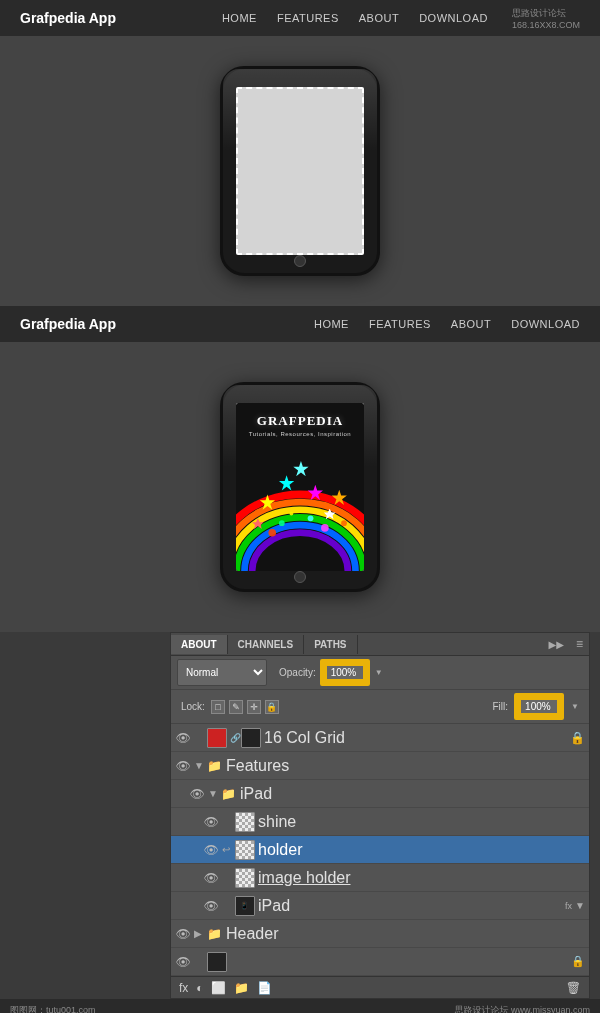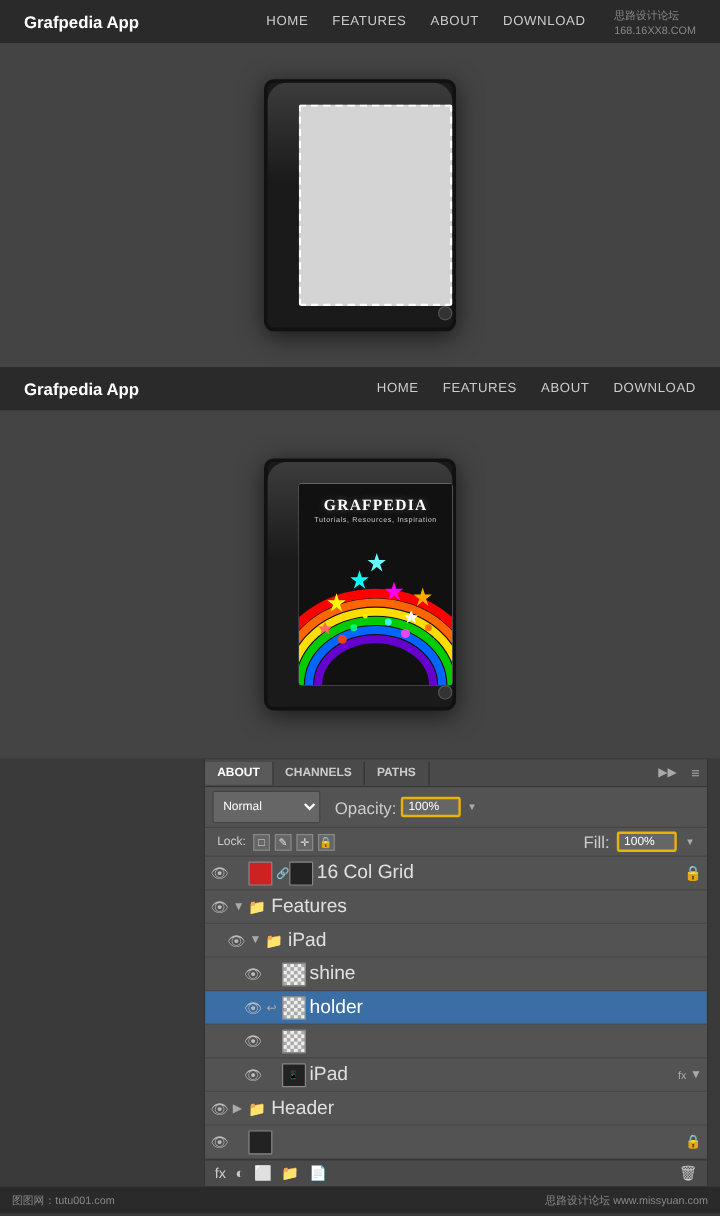--- a/index.html
+++ b/index.html
@@ -50,25 +50,25 @@
       align-items: center;
       padding: 30px 0 30px 0;
     }
 
     
     .ipad-device {
       position: relative;
       width: 160px;
       height: 210px;
       background: #1a1a1a;
-      border-radius: 8px;
+      border-radius: 24px;
       border: 3px solid #111;
       display: flex;
       flex-direction: column;
-      align-items: flex-end;
+      align-items: center;
       justify-content: center;
       box-shadow: 0 4px 20px rgba(0,0,0,0.6);
     }
     .ipad-screen {
       width: 128px;
       height: 168px;
       background: #c8c8c8;
       border-radius: 2px;
       position: relative;
       overflow: hidden;
@@ -210,27 +210,27 @@
       background: #666;
       border: 1px solid #444;
       color: #fff;
       font-size: 10px;
       padding: 6px 4px;
       width: 90px;
       border-radius: 2px;
     }
     .ps-label {
       color: #ccc;
-      font-size: 14px;
+      font-size: 10px;
       margin-left: 8px;
       text-align: center;
     }
     .ps-opacity-box {
       background: #666;
-      border: 2px solid #eab308;
+      border: 7px solid #eab308;
       color: #fff;
       font-size: 10px;
       padding: 1px 4px;
       width: 50px;
       border-radius: 2px;
     }
     .ps-arrow-small {
       color: #aaa;
       font-size: 8px;
       margin-left: 1px;
@@ -522,20 +522,21 @@
       <div class="ps-eye">👁</div>
       <span style="font-size:10px;color:#aaa;width:10px;">↩</span>
       <div class="ps-thumb checker"></div>
       <span class="ps-layer-name">holder</span>
     </div>
 
     <div class="ps-layer-row ps-indent2">
       <div class="ps-eye">👁</div>
       <div style="width:10px"></div>
       <div class="ps-thumb checker"></div>
+      <span class="ps-layer-name" style="text-decoration:underline;">image holder</span>
     </div>
 
     <div class="ps-layer-row ps-indent2">
       <div class="ps-eye">👁</div>
       <div style="width:10px"></div>
       <div class="ps-thumb dark" style="display:flex;align-items:center;justify-content:center;">
         <span style="font-size:7px;color:#777;">📱</span>
       </div>
       <span class="ps-layer-name">iPad</span>
       <span class="ps-fx-badge">fx</span>

